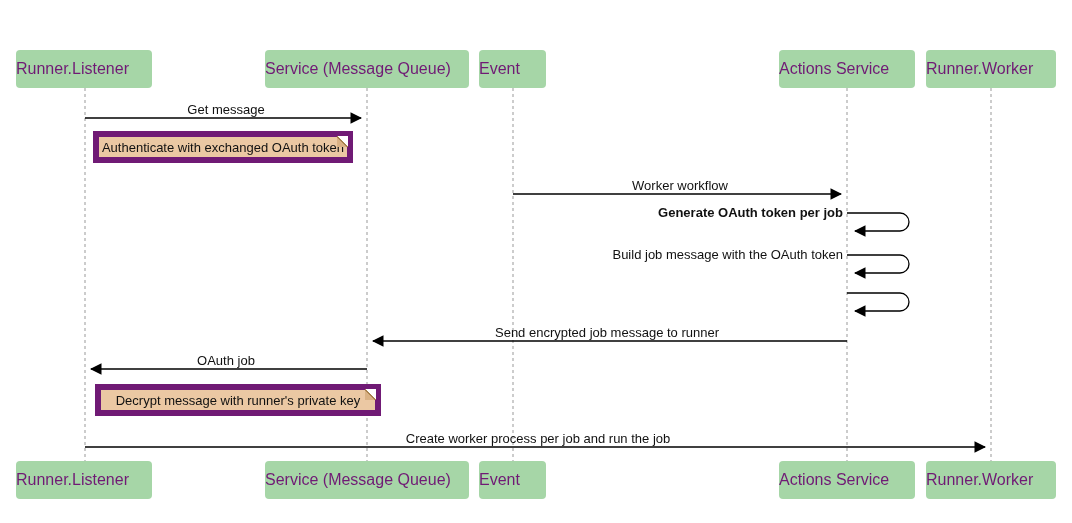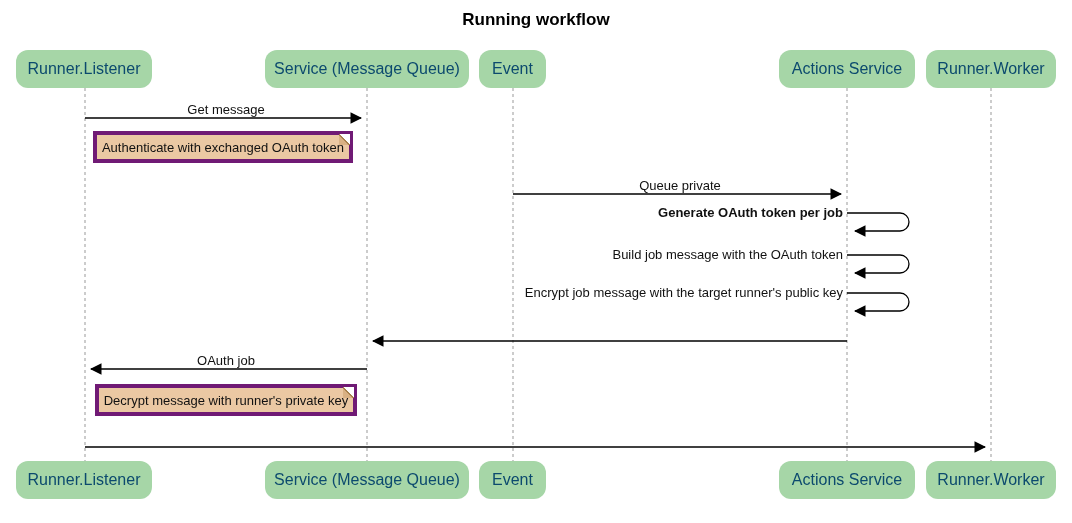--- a/index.html
+++ b/index.html
@@ -13,55 +13,54 @@
   }
   .title{
     position:absolute;left:0;right:0;top:10px;
     text-align:center;
     font-size:17px;font-weight:bold;color:#000;
   }
   svg.wires{position:absolute;left:0;top:0;}
   .participant{
     position:absolute;height:38px;
     background:#a6d6a7;
-    border-radius:12px;
-    display:flex;align-items:center;justify-content:center;
-    font-size:16px;color:#0c4a6e;
+    border-radius:4px;
+    display:flex;align-items:center;justify-content:flex-start;
+    font-size:16px;color:#701a75;
     white-space:nowrap;
     box-sizing:border-box;
   }
   .msg-label{
     position:absolute;
     font-size:13px;color:#111;
     white-space:nowrap;
     line-height:16px;height:16px;
   }
   .msg-label.centered{transform:translateX(-50%);text-align:right;}
   .msg-label.right-aligned{text-align:right;}
   .note{
     position:absolute;height:32px;
     background:#ebc8a3;
-    border:4px solid #701a75;
+    border:6px solid #701a75;
     display:flex;align-items:center;justify-content:center;
     font-size:13px;color:#111;
     white-space:nowrap;
     box-sizing:border-box;
   }
   .note .fold{
     position:absolute;top:-1px;right:-1px;
     width:11px;height:11px;
     background:linear-gradient(225deg,#ffffff 49%,#a8824e 49%,#a8824e 56%,#d9b184 56%);
   }
 </style>
 </head>
 <body>
 
 <div class="stage">
 
-  <div class="title">Running workflow</div>
 
   <svg class="wires" width="1072" height="523">
     <defs>
       <marker id="ah" viewBox="0 0 10 10" refX="9" refY="5" markerWidth="9" markerHeight="9" orient="auto-start-reverse">
         <path d="M0,0 L10,5 L0,10 Z" fill="#000"></path>
       </marker>
     </defs>
 
     <g stroke="#999999" stroke-width="1" stroke-dasharray="3,3">
       <line x1="85" y1="88" x2="85" y2="461"></line>
@@ -109,28 +108,29 @@
       <span>Event</span>
     </div>
   <div class="participant" style="left:779px;top:461px;width:136px;">
       <span>Actions Service</span>
     </div>
   <div class="participant" style="left:926px;top:461px;width:130px;">
       <span>Runner.Worker</span>
     </div>
 
   <div class="msg-label centered" style="left:226px;top:102px;">Get message</div>
-  <div class="msg-label centered" style="left:680px;top:178px;">Queue private</div>
+  <div class="msg-label centered" style="left:680px;top:178px;">Worker workflow</div>
   <div class="msg-label right-aligned" style="right:229px;top:205px;font-weight:bold;">Generate OAuth token per job</div>
   <div class="msg-label right-aligned" style="right:229px;top:247px;">Build job message with the OAuth token</div>
-  <div class="msg-label right-aligned" style="right:229px;top:285px;">Encrypt job message with the target runner's public key</div>
+  <div class="msg-label centered" style="left:607px;top:325px;">Send encrypted job message to runner</div>
   <div class="msg-label centered" style="left:226px;top:353px;">OAuth job</div>
+  <div class="msg-label centered" style="left:538px;top:431px;">Create worker process per job and run the job</div>
 
   <div class="note" style="left:93px;top:131px;width:260px;">
     <span>Authenticate with exchanged OAuth token</span>
     <span class="fold"></span>
   </div>
-  <div class="note" style="left:95px;top:384px;width:262px;">
+  <div class="note" style="left:95px;top:384px;width:286px;">
     <span>Decrypt message with runner's private key</span>
     <span class="fold"></span>
   </div>
 
 </div>
 
 </body></html>

